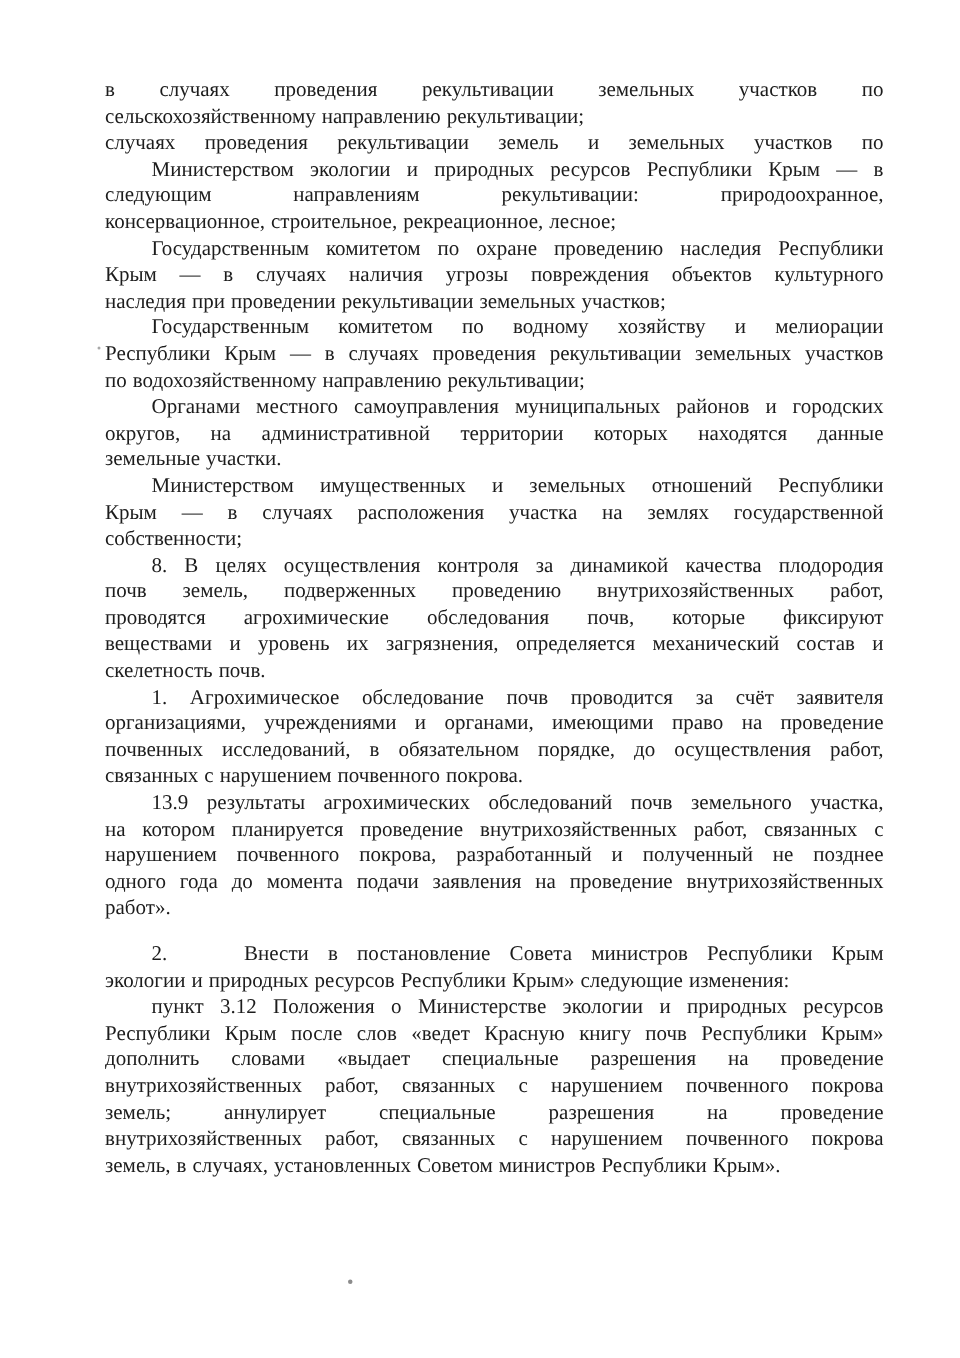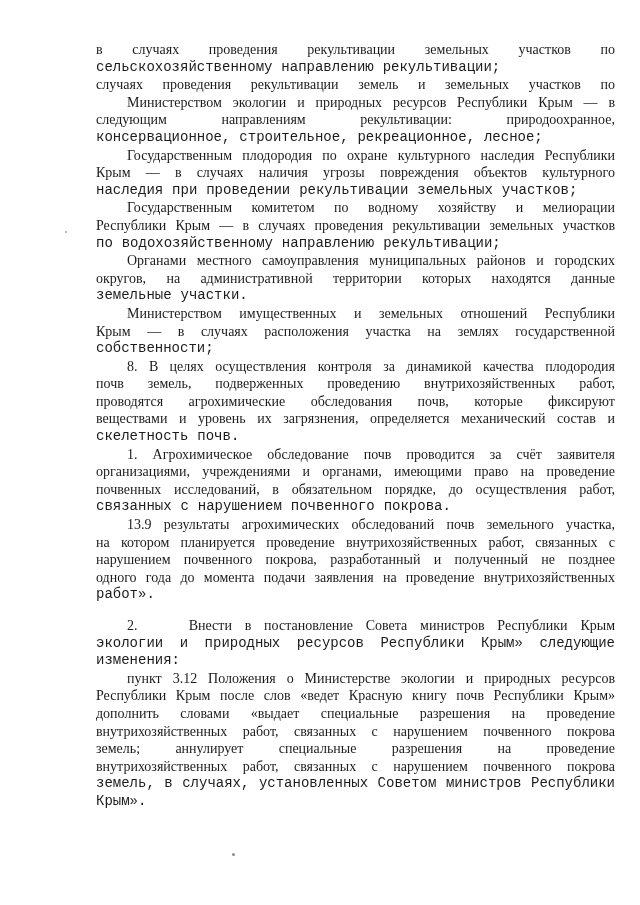--- a/index.html
+++ b/index.html
@@ -11,44 +11,42 @@
     position: relative;
     width: 640px;
     height: 905px;
     background: #ffffff;
     overflow: hidden;
     font-family: "Liberation Serif", "DejaVu Serif", serif;
   }
   .text-block {
     position: absolute;
     left: 70px;
-    top: 41px;
+    top: 52px;
     width: 519px;
     font-size: 14px;
     line-height: 17.6px;
     color: #1c1c1c;
     filter: blur(0.22px);
     word-spacing: 0.5px;
-    margin-left: 26px;
   }
   .para {
     margin: 0;
     padding: 0;
   }
   .para.gap {
     margin-top: 13px;
   }
   .line {
     text-align: justify;
     text-align-last: justify;
     white-space: normal;
   }
   .line.last {
     text-align-last: left;
-    font-family: Liberation Mono, monospace;
   }
   .line.first-indent {
     text-indent: 31px;
   }
   .speck {
     position: absolute;
     border-radius: 50%;
   }
 </style>
 </head>
@@ -60,21 +58,21 @@
         <div class="line">в случаях проведения рекультивации земельных участков по</div>
         <div class="line last">сельскохозяйственному направлению рекультивации;</div>
       </div>
       <div class="para">
         <div class="line">случаях проведения рекультивации земель и земельных участков по</div>
         <div class="line first-indent">Министерством экологии и природных ресурсов Республики Крым — в</div>
         <div class="line">следующим направлениям рекультивации: природоохранное,</div>
         <div class="line last">консервационное, строительное, рекреационное, лесное;</div>
       </div>
       <div class="para">
-        <div class="line first-indent">Государственным плодородия по охране культурного наследия Республики</div>
+        <div class="line first-indent">Государственным комитетом по охране проведению наследия Республики</div>
         <div class="line">Крым — в случаях наличия угрозы повреждения объектов культурного</div>
         <div class="line last">наследия при проведении рекультивации земельных участков;</div>
       </div>
       <div class="para">
         <div class="line first-indent">Государственным комитетом по водному хозяйству и мелиорации</div>
         <div class="line">Республики Крым — в случаях проведения рекультивации земельных участков</div>
         <div class="line last">по водохозяйственному направлению рекультивации;</div>
       </div>
       <div class="para">
         <div class="line first-indent">Органами местного самоуправления муниципальных районов и городских</div>

